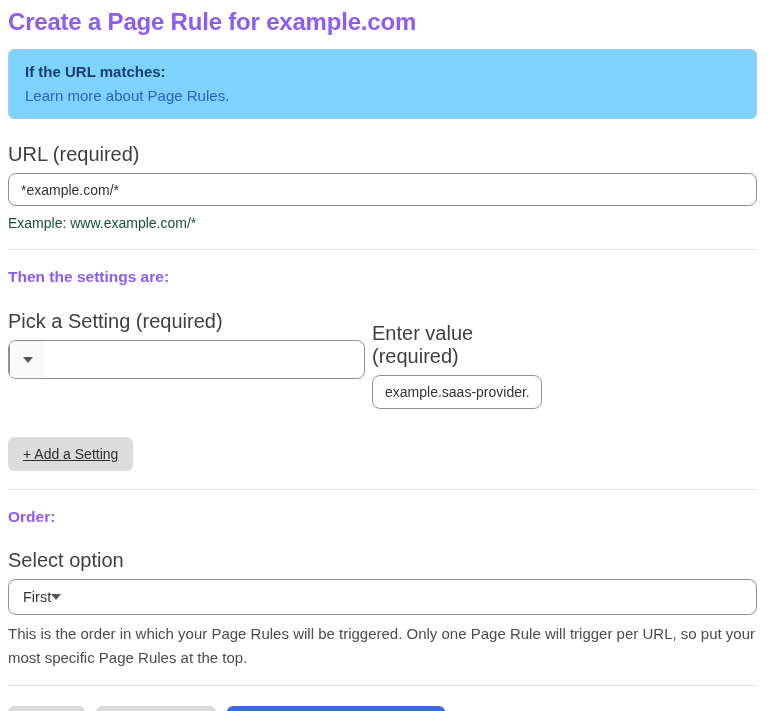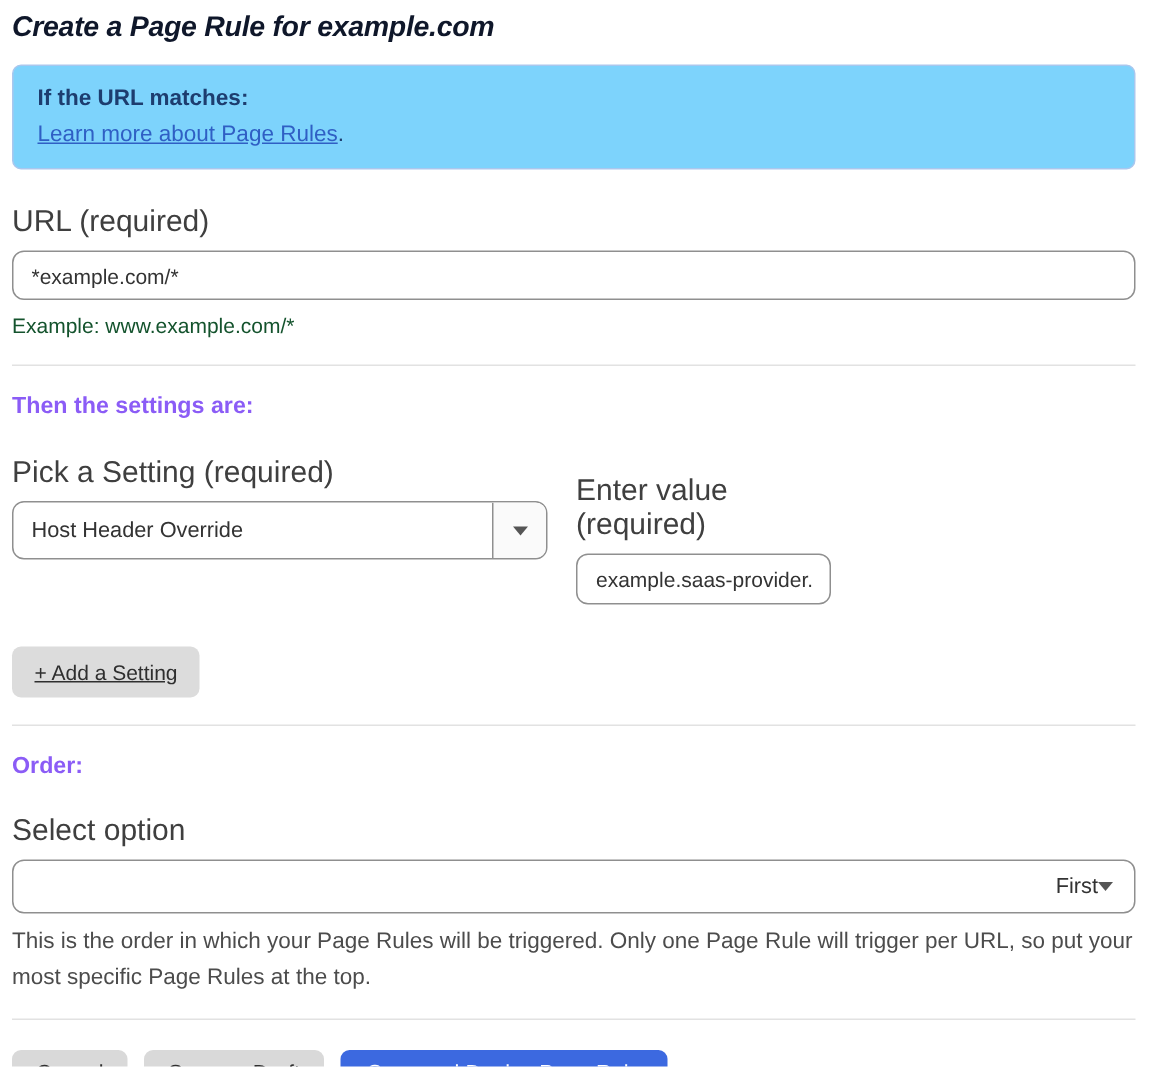--- a/index.html
+++ b/index.html
@@ -8,42 +8,40 @@
     width: 772px;
     height: 711px;
     background: #ffffff;
     font-family: "Liberation Sans", sans-serif;
     color: #333333;
     overflow: hidden;
   }
   .container { padding: 8px 15px 0 8px; }
 
   .page-title {
-    font-size: 19px;
+    font-size: 24px;
     font-weight: bold;
-    color: #0f172a;
+    color: #8b5cf6;
     margin: 0 0 13px 0;
     letter-spacing: -0.2px;
-    font-style: italic;
   }
 
   .info-box {
     background: #7dd3fc;
     border: 1px solid #a9c7ee;
     border-radius: 6px;
     padding: 10px 16px;
     color: #1d3d6f;
     font-size: 15px;
     line-height: 24px;
     margin-bottom: 24px;
   }
   .info-heading { font-weight: bold; }
   .info-link {
     color: #2f5fc4;
-    text-decoration: underline;
     cursor: pointer;
   }
   .info-link-suffix { color: #1d3d6f; }
 
   .field-label {
     display: block;
     font-size: 20px;
     color: #3f3f3f;
     margin-bottom: 7px;
   }
@@ -75,21 +73,21 @@
 
   .section-heading {
     font-size: 15.5px;
     font-weight: bold;
     color: #8b5cf6;
     margin: 0;
   }
 
   .settings-row {
     display: flex;
-    gap: 19px;
+    gap: 7px;
     margin-top: 24px;
   }
   .setting-col { width: 357px; }
   .value-col { width: 170px; margin-top: 12px; }
 
   .select-box {
     border: 1px solid #8f8f8f;
     border-radius: 8px;
     display: flex;
     align-items: stretch;
@@ -142,21 +140,21 @@
 
   .order-label { margin-top: 23px; }
 
   .order-select {
     width: 100%;
     height: 36px;
     border: 1px solid #8f8f8f;
     border-radius: 8px;
     display: flex;
     align-items: center;
-    justify-content: flex-end;
+    justify-content: flex-start;
     padding: 0 14px;
     font-size: 14.5px;
     color: #333333;
     background: #ffffff;
     cursor: pointer;
   }
 
   .order-helper {
     font-size: 15px;
     color: #4c4c4c;
@@ -199,21 +197,20 @@
   <p class="helper-text">Example: www.example.com/*</p>
 
   <hr class="divider">
 
   <h2 class="section-heading">Then the settings are:</h2>
 
   <div class="settings-row">
     <div class="setting-col">
       <label class="field-label">Pick a Setting (required)</label>
       <div class="select-box">
-        <div class="select-text">Host Header Override</div>
         <div class="arrow-section">
           <span class="triangle-down"></span>
         </div>
       </div>
     </div>
     <div class="value-col">
       <label class="field-label">Enter value (required)</label>
       <input type="text" class="text-input value-input" value="example.saas-provider.com" style="">
     </div>
   </div>

